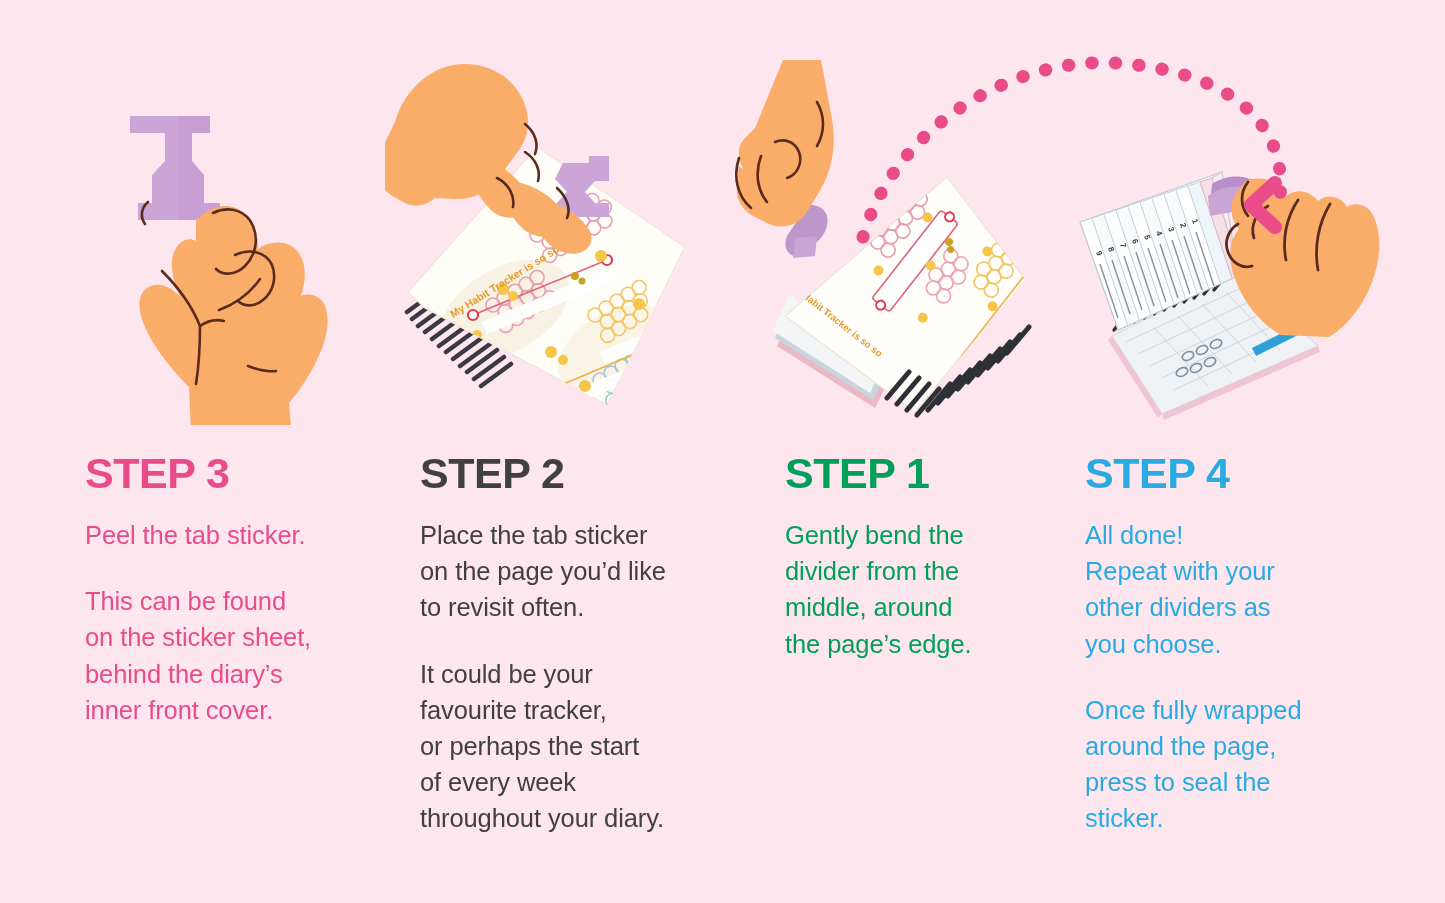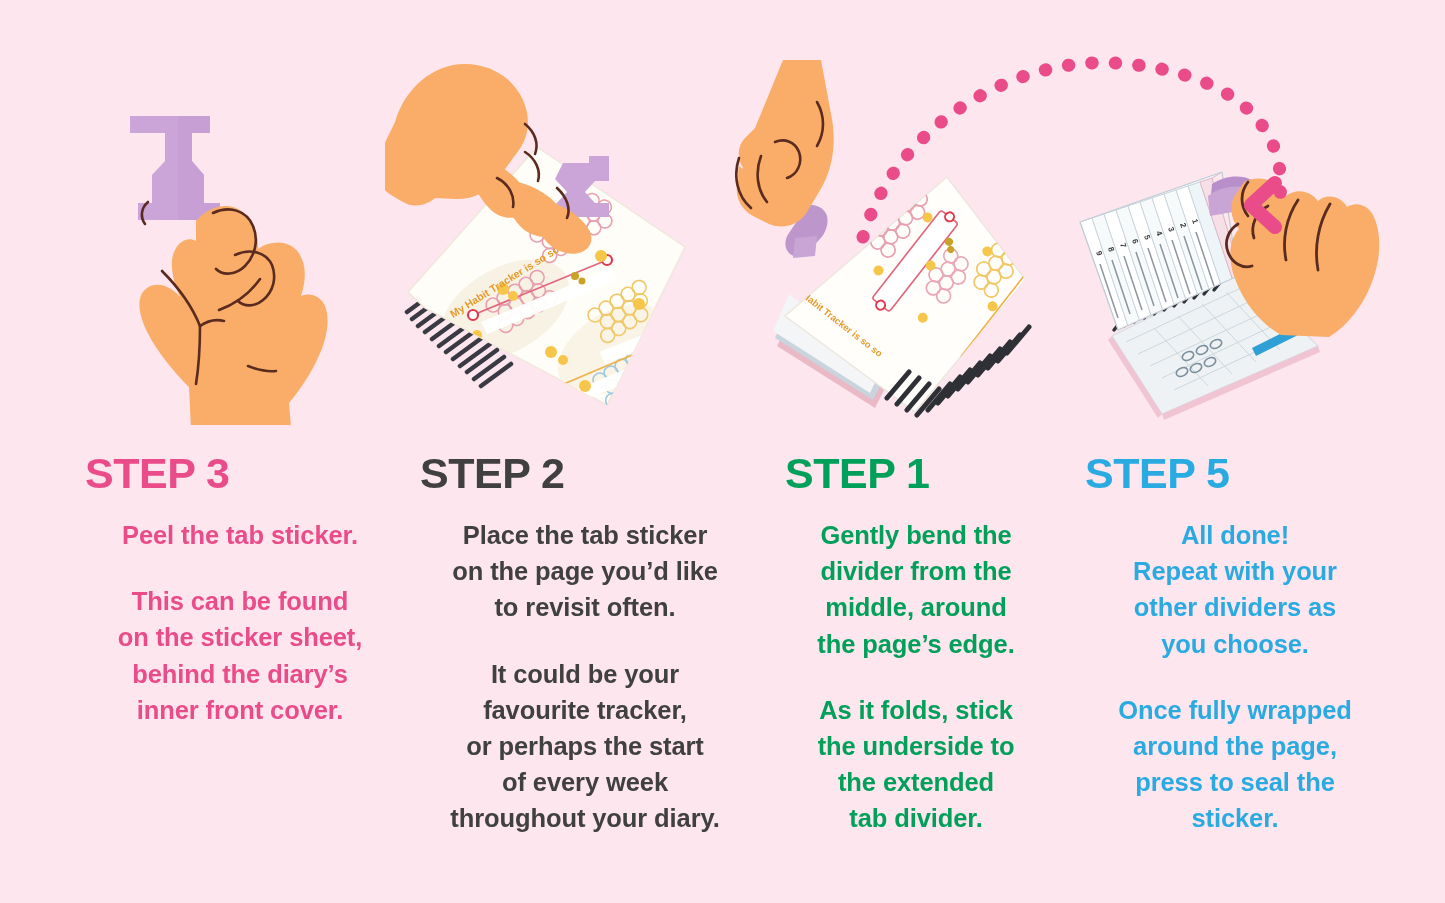--- a/index.html
+++ b/index.html
@@ -43,25 +43,24 @@
   .step-head {
     font-size: 43px;
     font-weight: 700;
     letter-spacing: -0.5px;
     line-height: 1;
     margin: 0 0 22px 0;
     white-space: nowrap;
   }
   .para {
     font-size: 25.5px;
-    font-weight: 700;
+    font-weight: 400;
     line-height: 1.42;
     margin: 0 0 30px 0;
     letter-spacing: -0.1px;
-    text-align: center;
   }
   .para:last-child { margin-bottom: 0; }
 
   .col-1 { left: 85px;   width: 310px; }
   .col-2 { left: 420px;  width: 330px; }
   .col-3 { left: 785px;  width: 262px; }
   .col-4 { left: 1085px; width: 300px; }
 
   .c-pink   { color: #e94c89; }
   .c-purple { color: #404040; }
@@ -549,22 +548,21 @@
 
   <div class="col col-2">
     <h2 class="step-head c-purple">STEP 2</h2>
     <p class="para c-purple">Place the tab sticker<br>on the page you’d like<br>to revisit often.</p>
     <p class="para c-purple">It could be your<br>favourite tracker,<br>or perhaps the start<br>of every week<br>throughout your diary.</p>
   </div>
 
   <div class="col col-3">
     <h2 class="step-head c-green">STEP 1</h2>
     <p class="para c-green">Gently bend the<br>divider from the<br>middle, around<br>the page’s edge.</p>
-    <p class="para c-green">As it folds, stick<br>the underside to<br>the extended<br>tab divider.</p>
   </div>
 
   <div class="col col-4">
-    <h2 class="step-head c-blue">STEP 5</h2>
+    <h2 class="step-head c-blue">STEP 4</h2>
     <p class="para c-blue">All done!<br>Repeat with your<br>other dividers as<br>you choose.</p>
     <p class="para c-blue">Once fully wrapped<br>around the page,<br>press to seal the<br>sticker.</p>
   </div>
 
 </div>
 
 </body></html>

